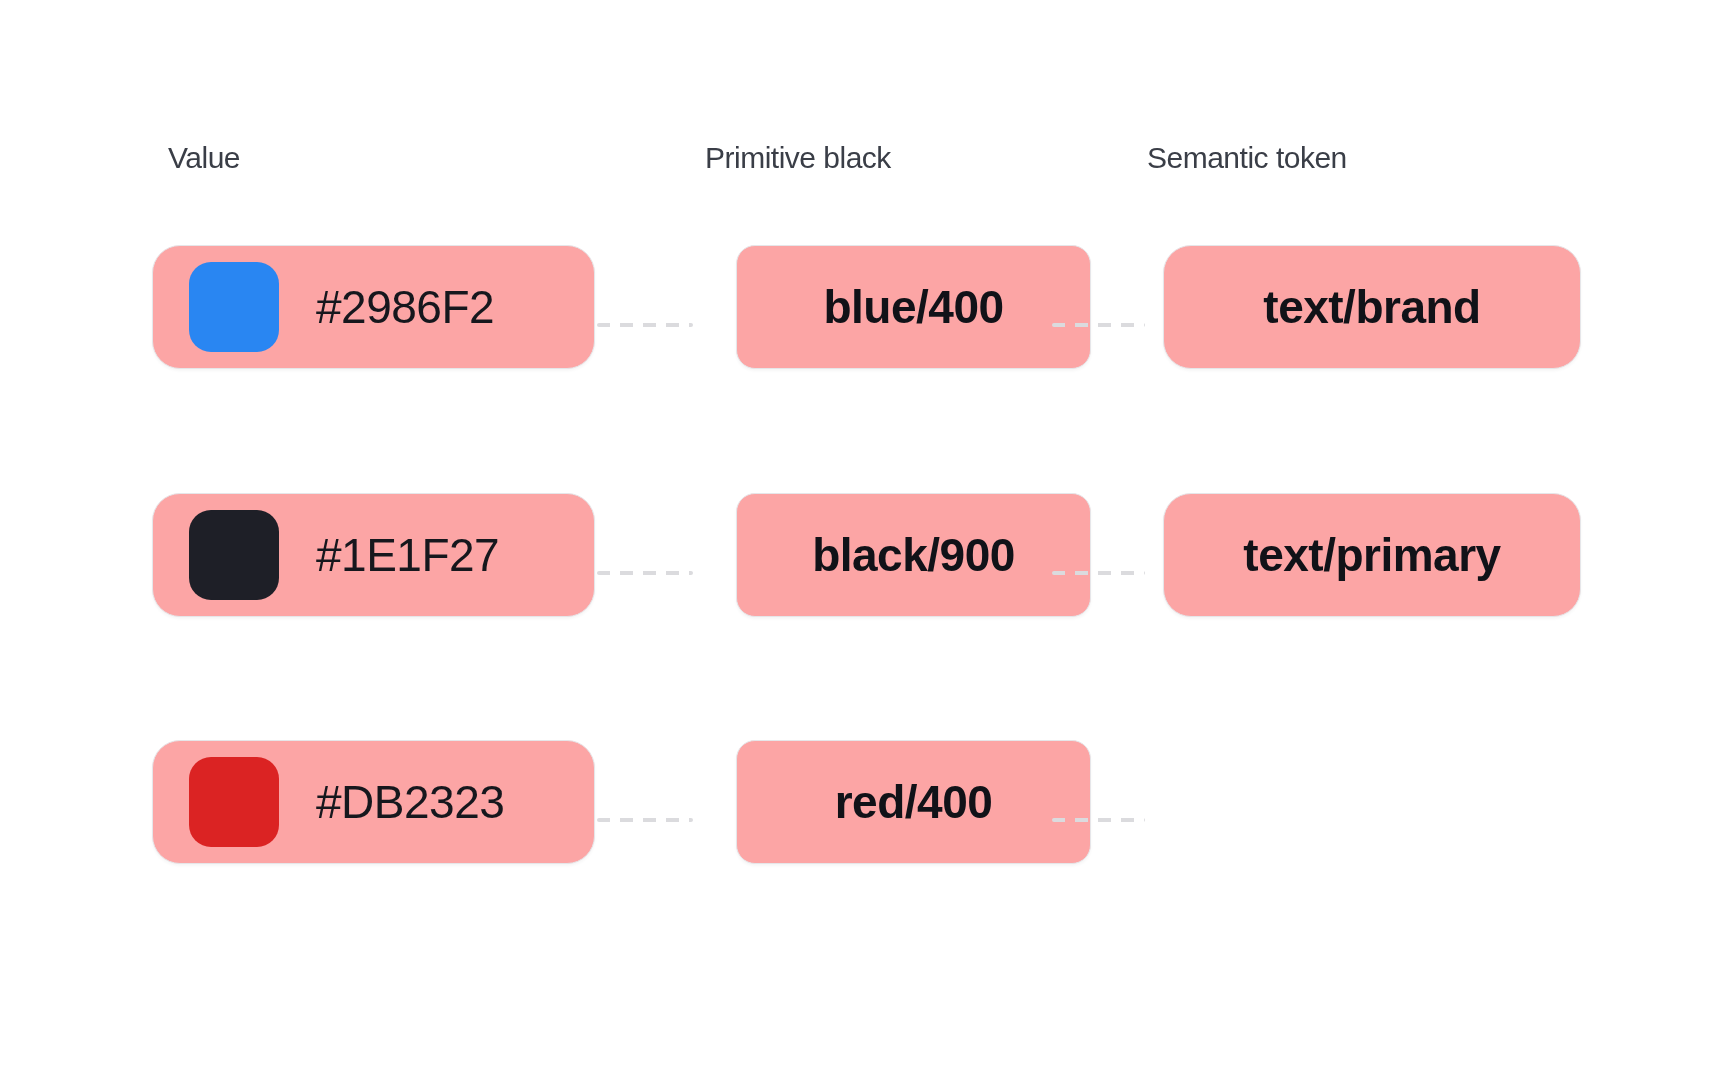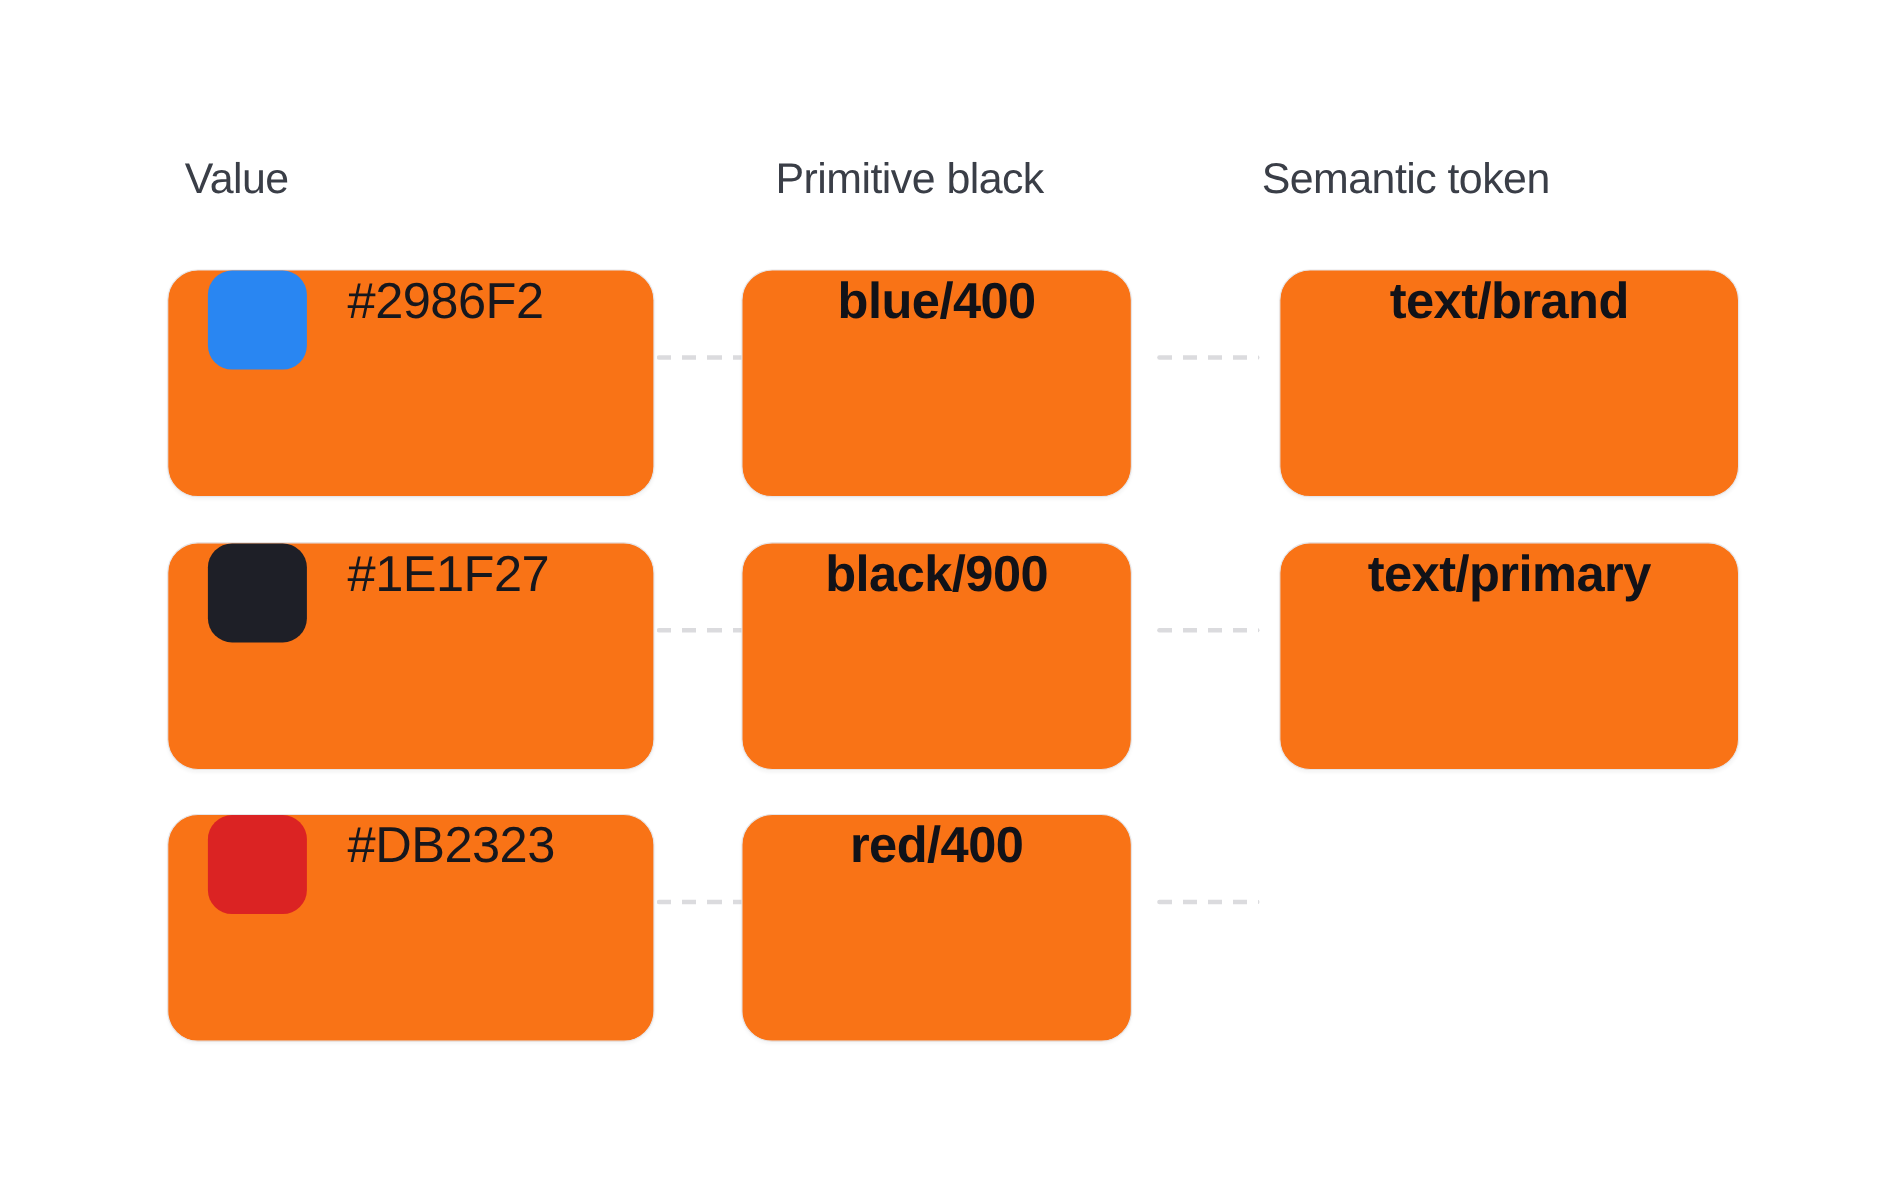--- a/index.html
+++ b/index.html
@@ -9,42 +9,43 @@
     width: 1728px;
     height: 1080px;
     background: #ffffff;
     overflow: hidden;
     font-family: "Liberation Sans", "DejaVu Sans", sans-serif;
   }
 
   .col-header {
     position: absolute;
     top: 143px;
-    font-size: 39px;
+    font-size: 30px;
     line-height: 1;
     font-weight: 400;
     color: #3a3e47;
     letter-spacing: -0.5px;
     white-space: nowrap;
   }
   .h-value    { left: 168px; }
   .h-primitive{ left: 705px; }
   .h-semantic { left: 1147px; }
 
   .card {
     position: absolute;
-    height: 207px;
-    background: #f97316;
+    height: 124px;
+    background: #fca5a5;
     border: 1.5px solid #e6e6e9;
     border-radius: 28px;
     display: flex;
+    align-items: center;
     box-shadow: 0 2px 3px rgba(20, 20, 30, 0.04);
   }
   .col-value    { left: 152px;  width: 443px; padding-left: 36px; gap: 37px; }
-  .col-primitive{ left: 674px;  width: 355px; justify-content: center; }
+  .col-primitive{ left: 736px;  width: 355px; justify-content: center; border-radius: 19px; }
   .col-semantic { left: 1147px; width: 418px; justify-content: center; margin-left: 16px; }
   .row-1 { top: 245px; }
   .row-2 { top: 493px; }
   .row-3 { top: 740px; }
 
   .swatch {
     width: 90px;
     height: 90px;
     border-radius: 22px;
     flex: 0 0 auto;

